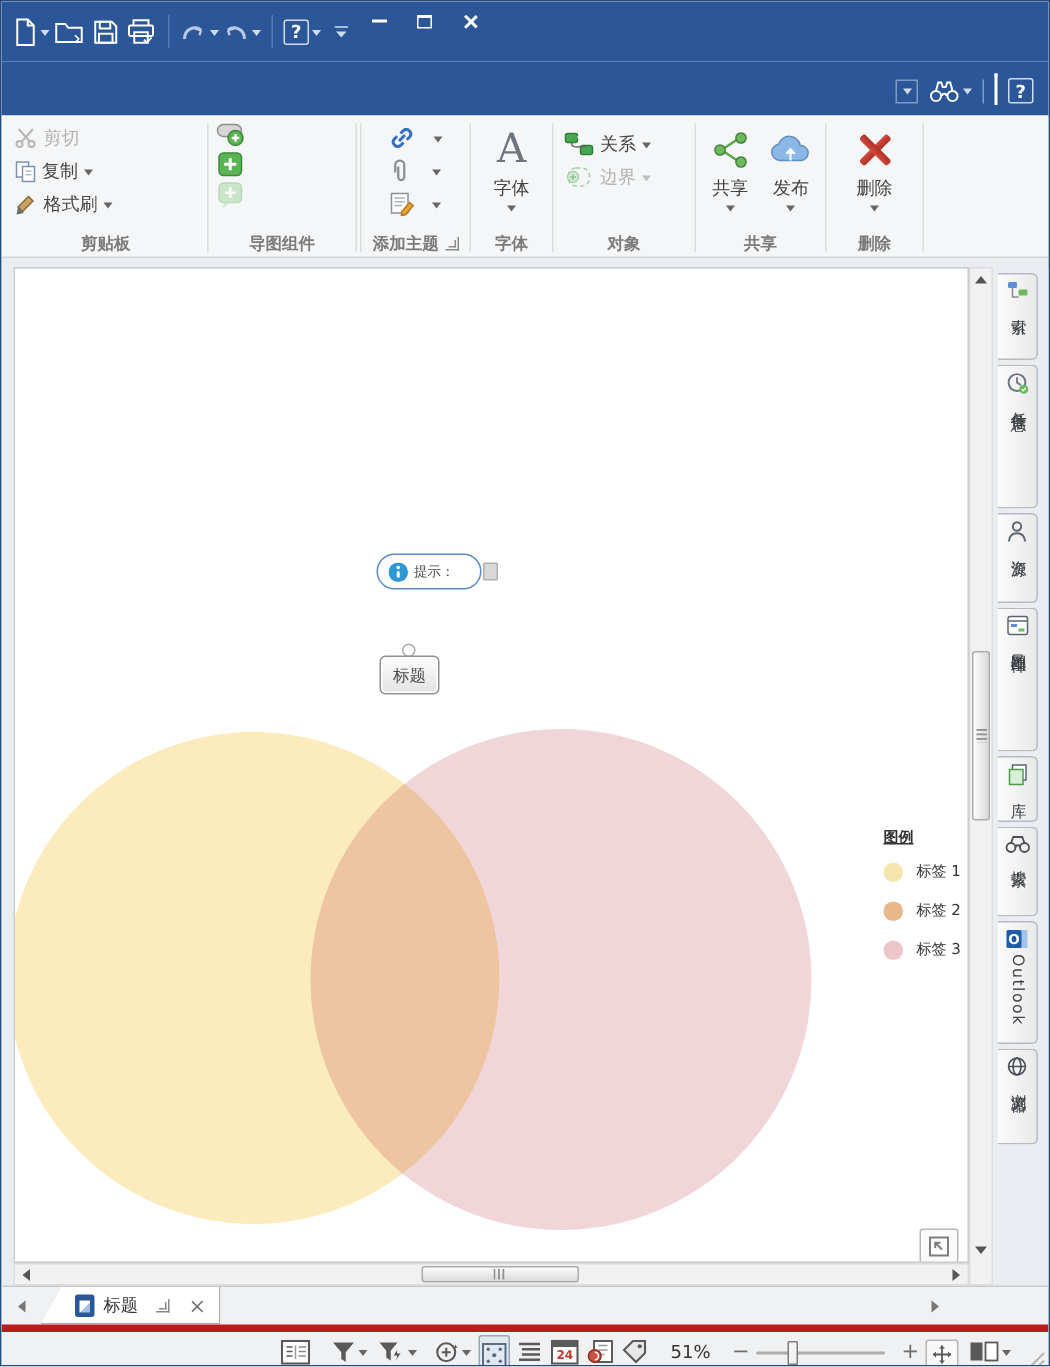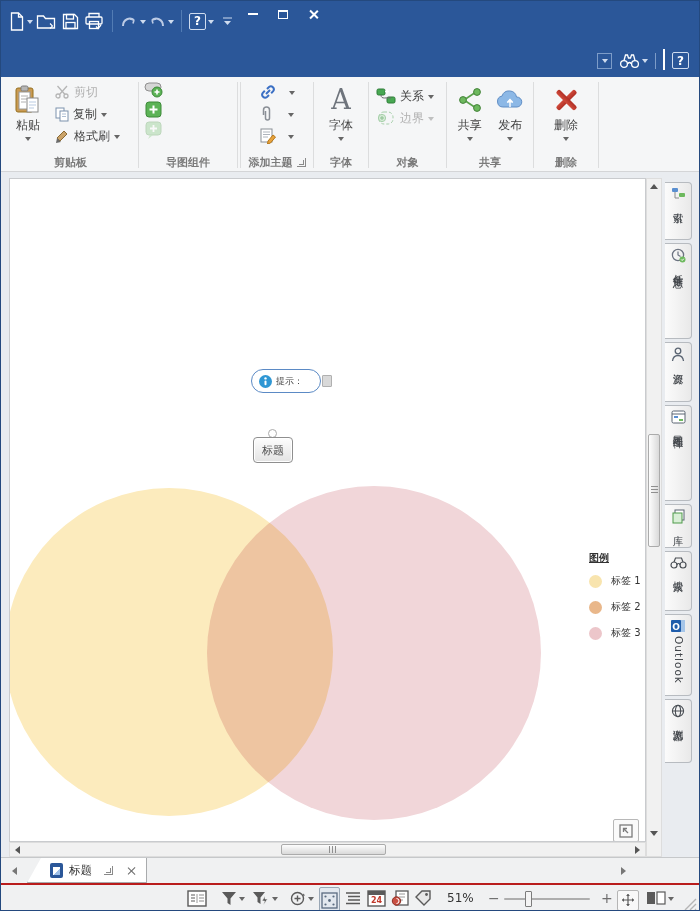--- a/index.html
+++ b/index.html
@@ -102,21 +102,21 @@
 .doctab{width:120px;background:#fff;border:1px solid #a9abad;border-top:none;clip-path:polygon(14px 0,100% 0,100% 100%,0 100%);display:flex;align-items:center;gap:6px;padding-left:22px;}
 .doctab .dticon{width:13px;height:15px;background:#2b5799;border-radius:2px;position:relative;}
 .doctab .dticon::after{content:"";position:absolute;left:3px;top:4px;width:7px;height:8px;background:linear-gradient(135deg,#fff 55%,#9fc0e8 55%);}
 .doctab .dtlabel{font-size:11.5px;color:#333;white-space:nowrap;}
 .tabnav-r{position:absolute;left:620px;top:0;height:100%;display:flex;align-items:center;color:#555;}
 .tclose{position:relative;width:9px;height:9px;}
 .tclose::before,.tclose::after{content:"";position:absolute;left:4px;top:0;width:1.4px;height:10px;background:#6b6b6b;}
 .tclose::before{transform:rotate(45deg);}.tclose::after{transform:rotate(-45deg);}
 
 
-.statusbar{flex:0 0 27px;background:#f0f1f2;border-top:2px solid #b91c1c;position:relative;}
+.statusbar{flex:0 0 27px;background:#f0f1f2;border-top:5px solid #b91c1c;position:relative;}
 .sb{position:absolute;top:0;height:26px;display:flex;align-items:center;gap:2px;color:#4a4a4a;}
 .zoomtext{font-size:12px;color:#333;}
 .sliderline{width:86px;height:2px;background:#aeaeae;border-radius:1px;position:relative;}
 .sliderthumb{position:absolute;left:21px;top:-7px;width:7px;height:16px;background:#f4f4f4;border:1px solid #7c7c7c;border-radius:1px;}
 .minusplus{font-size:14px;color:#6e6e6e;line-height:1;}
 .pressed{border:1px solid #9aa7b5;background:#e2e8ef;border-radius:2px;padding:1px;}
 .sbtnbox{width:22px;height:21px;border:1px solid #b5b5b5;background:#f8f8f8;border-radius:2px;display:flex;align-items:center;justify-content:center;}
 svg{display:block;}
 </style>
 </head>
@@ -226,34 +226,20 @@
       <span class="vsep"></span>
       <span><span class="chev-up"></span></span>
       <span class="helpbox">?</span>
     </div>
   </div>
 
   <div class="ribbon">
 
     <div class="rgroup" style="width:133px;">
       <div class="rgc">
-        <div class="bigbtn" style="width:42px;">
-          <span class="bicon">
-              <svg width="28" height="30" viewBox="0 0 28 30">
-                <rect x="2" y="3" width="17" height="24" rx="2" fill="#c99a52" stroke="#96701f"></rect>
-                <rect x="7" y="1" width="7" height="5" rx="1.5" fill="#b5b5b5" stroke="#7c7c7c"></rect>
-                <rect x="5" y="7" width="11" height="17" fill="#fff" stroke="#9a9a9a"></rect>
-                <path d="M7 11h7M7 14h7M7 17h5" stroke="#b0b0b0"></path>
-                <rect x="13" y="13" width="11" height="14" fill="#fff" stroke="#8a8a8a"></rect>
-                <path d="M15 17h7M15 20h7M15 23h5" stroke="#b9cbe2"></path>
-              </svg>
-            </span>
-          <span>粘贴</span>
-          <span class="car dark"></span>
-        </div>
         <div class="smallcol">
           <div class="smallrow disabled">
             <svg width="15" height="14" viewBox="0 0 15 14" fill="none" stroke="#b5b5b5" stroke-width="1.3">
                 <circle cx="3" cy="11" r="2"></circle>
                 <circle cx="11" cy="11" r="2"></circle>
                 <path d="M4.5 9.5L12 1M10 9.5L2.5 1"></path>
               </svg>
             <span>剪切</span>
           </div>
           <div class="smallrow">
@@ -349,21 +335,21 @@
         <div class="bigbtn" style="width:44px;">
           <span class="bicon fontA">A</span>
           <span>字体</span>
           <span class="car dark"></span>
         </div>
       </div>
       <div class="rgl">字体</div>
     </div>
     <div class="rdiv"></div>
 
-    <div class="rgroup" style="width:75px;">
+    <div class="rgroup" style="width:92px;">
       <div class="rgc">
         <div class="smallcol" style="padding-top:4px;">
           <div class="smallrow">
             <svg width="20" height="16" viewBox="0 0 20 16">
                 <rect x="1" y="1" width="8" height="6" rx="1.5" fill="#48a852" stroke="#2f7d38"></rect>
                 <rect x="11" y="9" width="8" height="6" rx="1.5" fill="#48a852" stroke="#2f7d38"></rect>
                 <path d="M5 7c0 5 6 2 10 3" fill="none" stroke="#6b6b6b"></path>
                 <path d="M9 3.5h4M11 1.5v4" stroke="#fff" stroke-width="1.6"></path>
               </svg>
             <span>关系</span>

